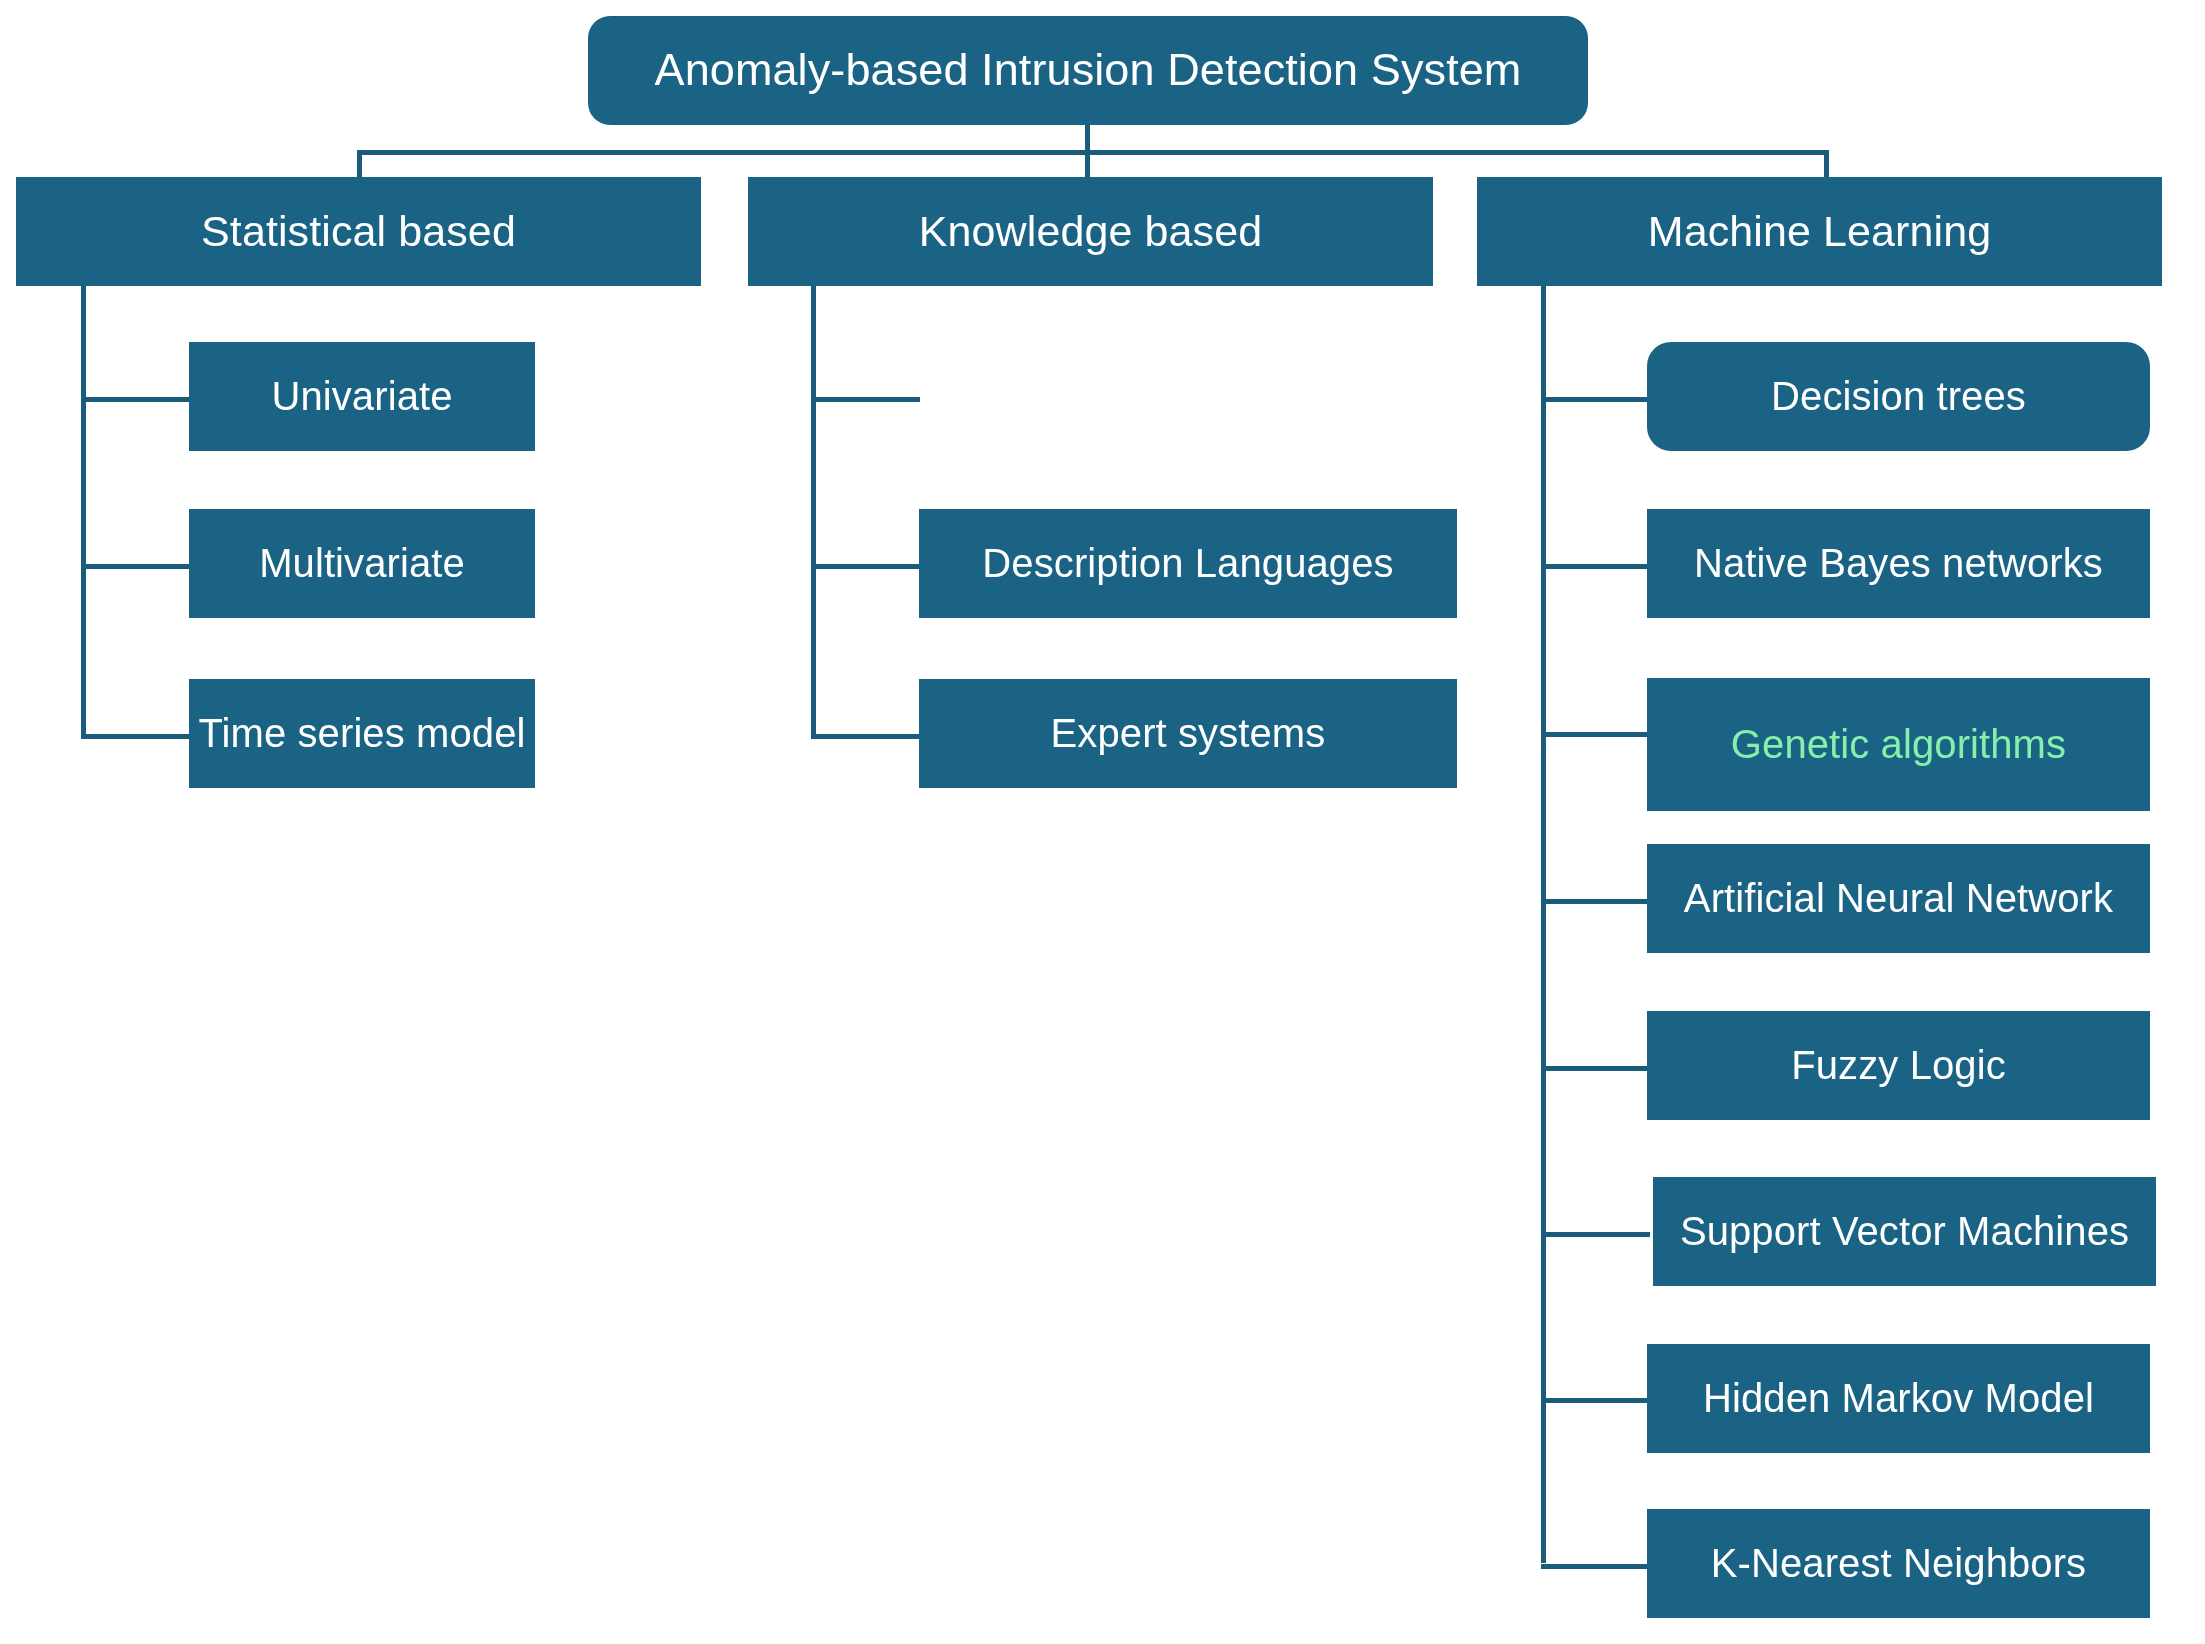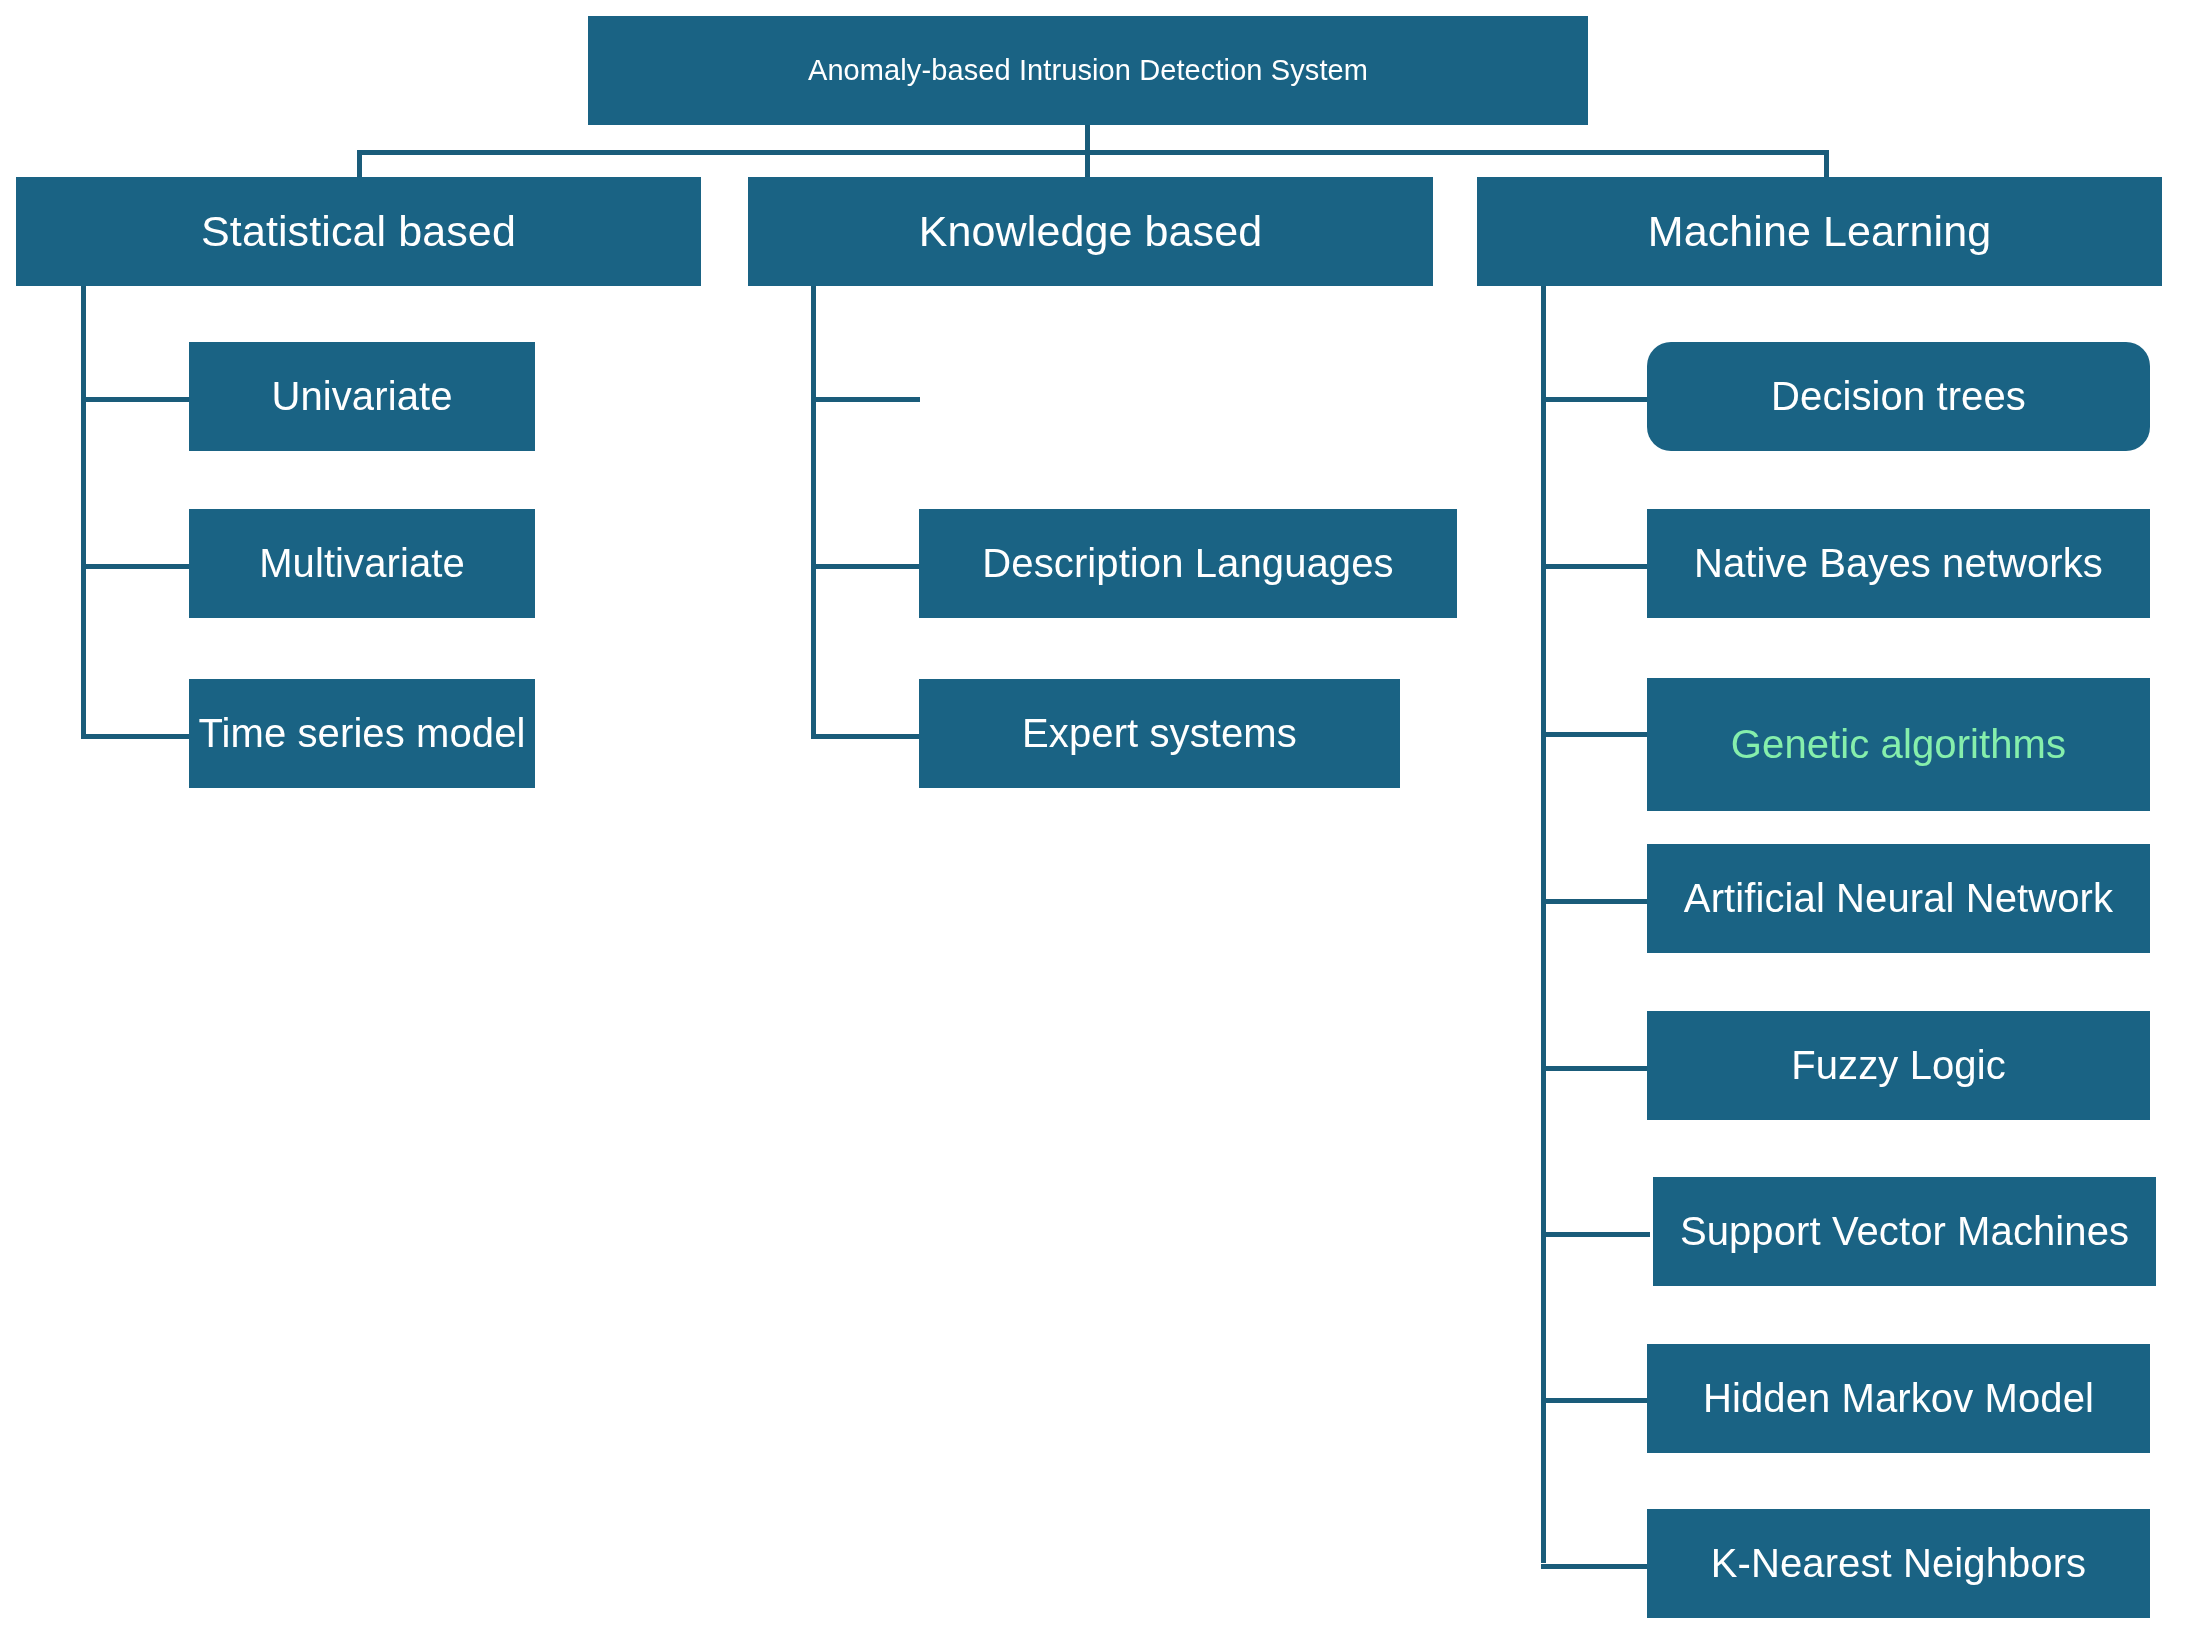--- a/index.html
+++ b/index.html
@@ -23,21 +23,21 @@
     display:flex;
     align-items:center;
     justify-content:center;
     text-align:center;
     line-height:1.12;
     font-weight:400;
     letter-spacing:0.1px;
     padding:0 7.2px;
     white-space:nowrap;
   }
-  .node.root{font-size:29px;}
+  .node.root{font-size:45px;border-radius:22px;}
   .node.l2{font-size:43px;}
   .node.l3{font-size:40px;}
   .conn{
     position:absolute;
     background:#1A5C7A;
   }
   .conn.h{height:5px;}
   .conn.v{width:5px;}
 </style>
 </head>
@@ -79,21 +79,21 @@
     <span>Knowledge based</span>
   </div>
   <div class="conn v" style="left: 811px; top: 286px; height: 452px; background: rgb(26, 92, 122);"></div>
   <div class="conn h" style="left: 811px; top: 397px; width: 109px; background: rgb(26, 92, 122);"></div>
   <div class="conn h" style="left: 811px; top: 564px; width: 109px; background: rgb(26, 92, 122);"></div>
   <div class="conn h" style="left: 811px; top: 734px; width: 109px; background: rgb(26, 92, 122);"></div>
 
   <div class="node l3" style="left: 919px; top: 509px; width: 538px; height: 109px; background: rgb(26, 99, 132); color: rgb(255, 255, 255);">
     <span>Description Languages</span>
   </div>
-  <div class="node l3" style="left: 919px; top: 679px; width: 481px; height: 109px; background: rgb(26, 99, 132); color: rgb(255, 255, 255);">
+  <div class="node l3" style="left: 919px; top: 679px; width: 538px; height: 109px; background: rgb(26, 99, 132); color: rgb(255, 255, 255);">
     <span>Expert systems</span>
   </div>
 
   <div class="node l2" style="left: 1477px; top: 177px; width: 685px; height: 109px; background: rgb(26, 99, 132); color: rgb(255, 255, 255);">
     <span>Machine Learning</span>
   </div>
   <div class="conn v" style="left: 1541px; top: 286px; height: 1277px; background: rgb(26, 92, 122);"></div>
 
   <div class="conn h" style="left: 1541px; top: 397px; width: 109px; background: rgb(26, 92, 122);"></div>
   <div class="conn h" style="left: 1541px; top: 564px; width: 109px; background: rgb(26, 92, 122);"></div>

